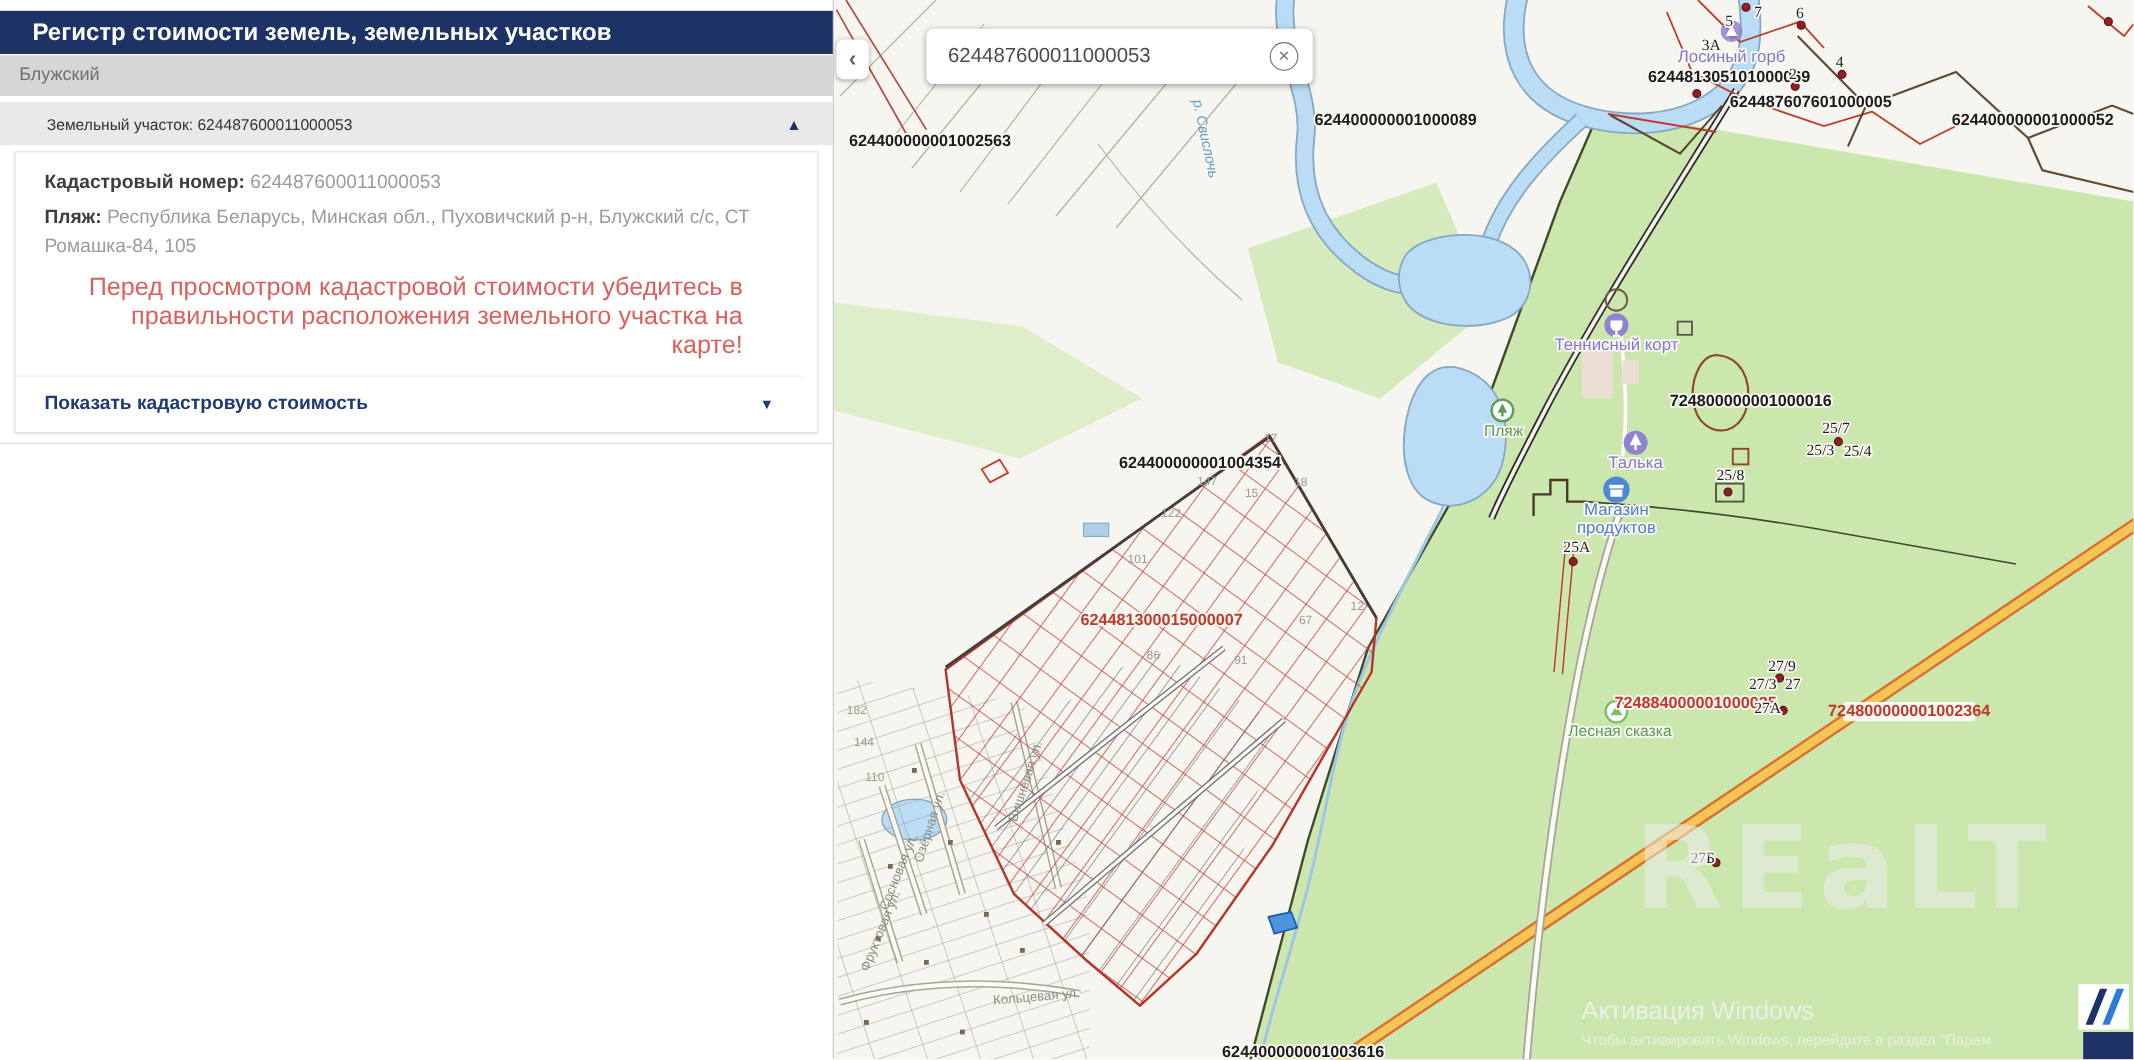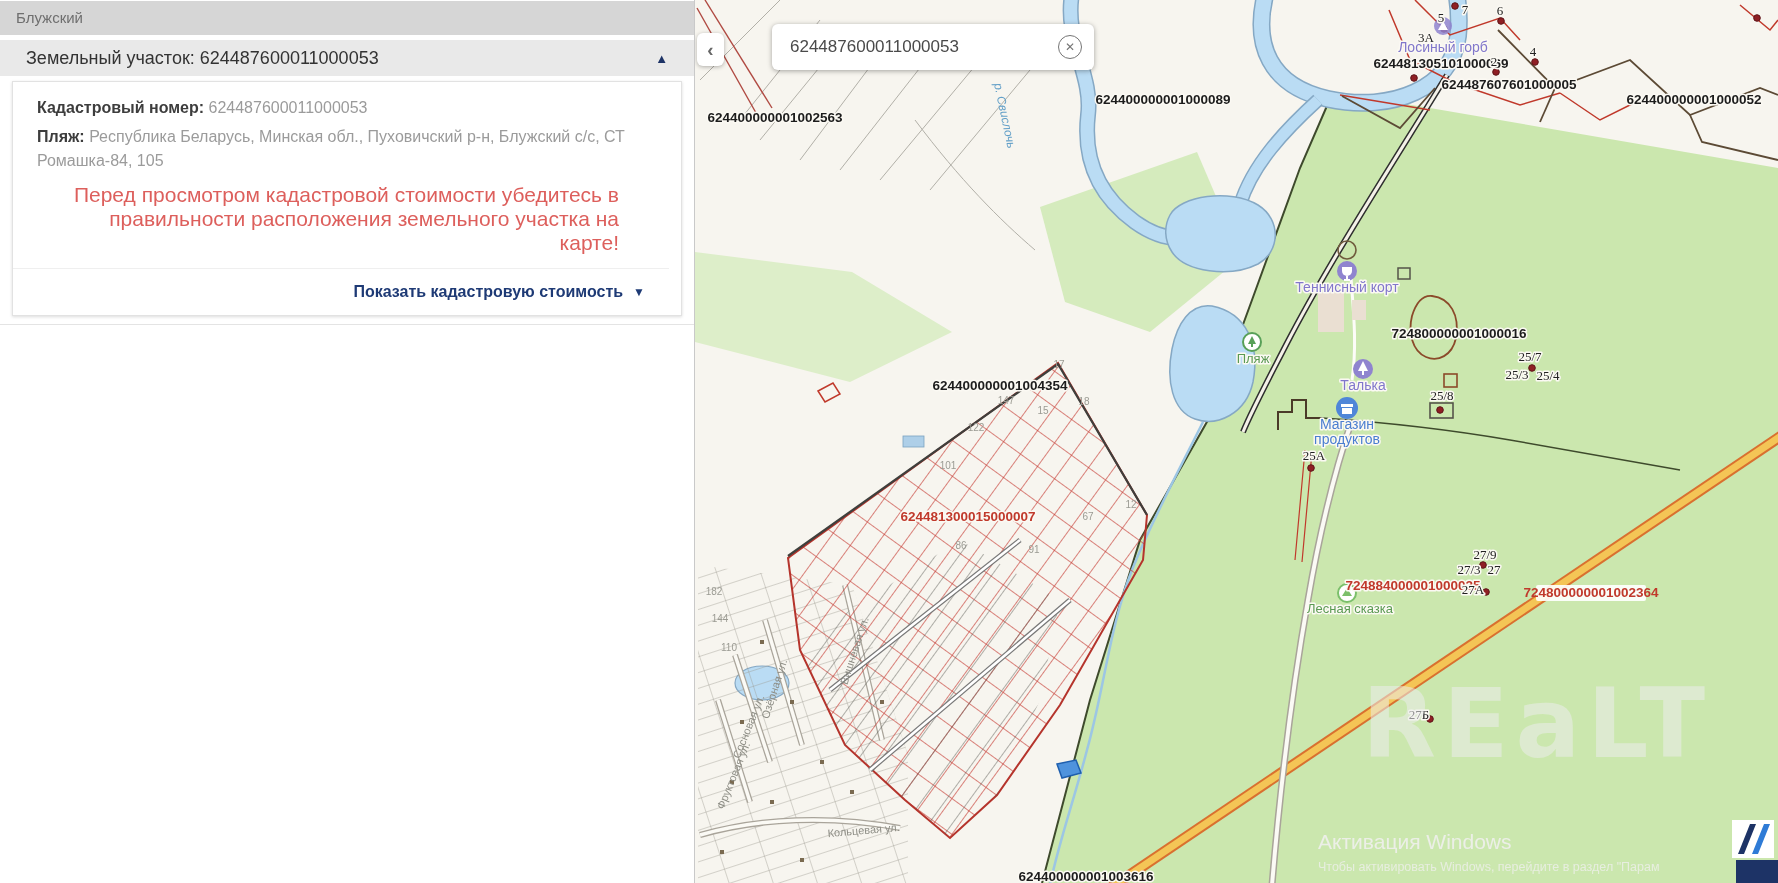--- a/index.html
+++ b/index.html
@@ -31,30 +31,30 @@
   .collapse-btn{position:absolute;left:697px;top:33px;width:27px;height:33px;background:#fff;border-radius:6px;
     box-shadow:0 1px 4px rgba(0,0,0,.3);display:flex;align-items:center;justify-content:center;
     color:#666;font-size:19px;font-weight:bold;cursor:pointer;}
 
   
   .panel{position:absolute;left:0;top:0;width:695px;height:883px;background:#fff;border-right:1px solid #c9c9c9;box-sizing:border-box;}
   .titlebar{margin-top:9px;height:36px;background:#1d3366;color:#fff;font-size:20px;font-weight:bold;
     line-height:36px;padding-left:27px;}
   .sectionband{height:34px;background:#d6d6d6;color:#6f6f6f;font-size:15px;line-height:34px;padding-left:16px;border-top:1px solid #fff;}
   .resultrow{margin-top:5px;height:36px;background:#e9e9e9;display:flex;align-items:center;cursor:pointer;}
-  .resultrow .rtitle{padding-left:26px;font-size:18px;color:#333;font-weight:500;}
+  .resultrow .rtitle{padding-left:39px;font-size:13px;color:#333;font-weight:500;}
   .resultrow .arrow{margin-left:auto;margin-right:26px;color:#1d3366;font-size:13px;}
   .card{margin:5px 12px 0 12px;background:#fff;border:1px solid #e2e2e2;box-shadow:0 1px 3px rgba(0,0,0,.14);
     padding:14px 36px 0 24px;}
   .field{margin:0 0 5px 0;font-size:16px;line-height:24px;}
   .field b{color:#3d3d3d;font-weight:bold;}
   .field span.val{color:#9b9b9b;}
   .warn{color:#dd5f5c;text-align:right;font-size:21px;line-height:24px;margin:10px 26px 13px 26px;}
   .carddiv{border-top:1px solid #efefef;margin:0 -24px;}
-  .showbtn{height:46px;display:flex;align-items:center;justify-content:flex-end;gap:10px;cursor:pointer;
+  .showbtn{height:46px;display:flex;align-items:center;justify-content:space-between;gap:10px;cursor:pointer;
     color:#1e3a75;font-weight:bold;font-size:16px;}
   .showbtn .dn{font-size:12px;}
   .panelhr{border-top:1px solid #e4e4e4;margin-top:8px;}
 </style>
 </head>
 <body>
 
 <div class="stage">
 
   <div>
@@ -338,20 +338,21 @@
     <span>‹</span>
   </div>
   <div class="map-search">
     <input type="text" value="624487600011000053" style="">
     <div class="clear-btn">
       <span>✕</span>
     </div>
   </div>
 
   <div class="panel">
+    <div class="titlebar">Регистр стоимости земель, земельных участков</div>
     <div class="sectionband">Блужский</div>
 
     <div class="resultrow">
       <span class="rtitle">Земельный участок: 624487600011000053</span>
       <span class="arrow">▲</span>
     </div>
 
     <div class="card">
       <p class="field">
         <b>Кадастровый номер:</b>

